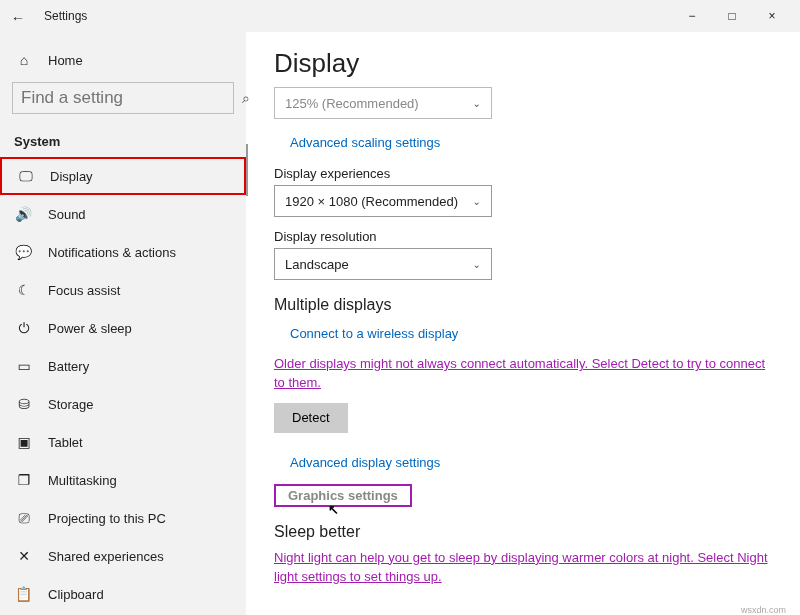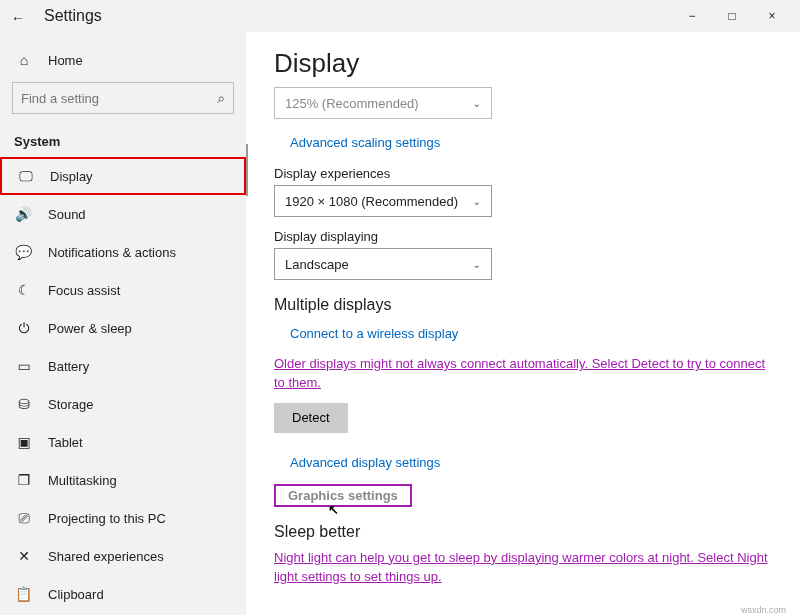--- a/index.html
+++ b/index.html
@@ -1,27 +1,27 @@
 <!DOCTYPE html>
 <html><head>
   <meta charset="utf-8">
   <style>
     * { box-sizing: border-box; margin: 0; padding: 0; }
     body { font-family: "Segoe UI", Arial, sans-serif; font-size: 13px; color: #222; background: #fff; width: 800px; height: 615px; overflow: hidden; position: relative; }
     .titlebar { display: flex; align-items: center; height: 32px; padding: 0 8px; background: #f2f2f2; }
     .titlebar .back { width: 20px; text-align: center; font-size: 14px; }
-    .titlebar .title { margin-left: 16px; font-size: 16px; }
+    .titlebar .title { margin-left: 16px; font-size: 12px; }
     .titlebar .spacer { flex: 1; }
     .winbtn { width: 40px; height: 32px; text-align: center; line-height: 32px; font-size: 12px; }
     .frame { display: flex; height: calc(615px - 32px); }
     .sidebar { width: 246px; background: #f2f2f2; padding: 8px 0 0 0; }
     .home-row { display: flex; align-items: center; height: 40px; padding: 0 14px; }
     .home-row .icon, .nav-item .icon { width: 20px; text-align: center; margin-right: 14px; font-size: 14px; }
     .search-wrap { margin: 2px 12px 8px 12px; border: 1px solid #bfbfbf; height: 32px; display: flex; align-items: center; padding: 0 8px; background: #f2f2f2; }
-    .search-wrap input { flex: 1; border: none; background: transparent; font-size: 13px; outline: none; font-family: inherit; }
+    .search-wrap input { flex: 1; border: none; background: transparent; font-size: 17px; outline: none; font-family: inherit; }
     .search-wrap .sicon { font-size: 14px; color: #555; }
     .section-header { padding: 12px 14px 8px 14px; font-weight: 600; }
     .nav-item { display: flex; align-items: center; height: 38px; padding: 0 14px; }
     .nav-item.active { border: 2px solid #e00000; background: #f2f2f2; }
     .content { flex: 1; padding: 16px 28px 0 28px; position: relative; overflow: hidden; }
     h1.page { font-size: 26px; font-weight: 400; margin-bottom: 8px; }
     .scroll-indicator { position: absolute; left: 0; top: 112px; width: 2px; height: 52px; background: #999; }
     .dropdown { width: 218px; height: 32px; border: 1px solid #999; display: flex; align-items: center; padding: 15px 10px; margin: 4px 0 12px 0; background: #fff; justify-content: space-between; }
     .dropdown.truncated { color: #888; border-color: #bbb; }
     .chev { font-size: 10px; color: #555; }
@@ -118,21 +118,21 @@
       <span class="chev">⌄</span>
     </div>
     <a class="link">Advanced scaling settings</a>
 
     <div class="label">Display experiences</div>
     <div class="dropdown">
       <span>1920 × 1080 (Recommended)</span>
       <span class="chev">⌄</span>
     </div>
 
-    <div class="label">Display displaying</div>
+    <div class="label">Display resolution</div>
     <div class="dropdown">
       <span>Landscape</span>
       <span class="chev">⌄</span>
     </div>
 
     <h2 class="sub">Multiple displays</h2>
     <a class="link">Connect to a wireless display</a>
     <div class="desc">Older displays might not always connect automatically. Select Detect to try to connect to them.</div>
     <button class="btn">Detect</button>
     <div><a class="link">Advanced display settings</a></div>

